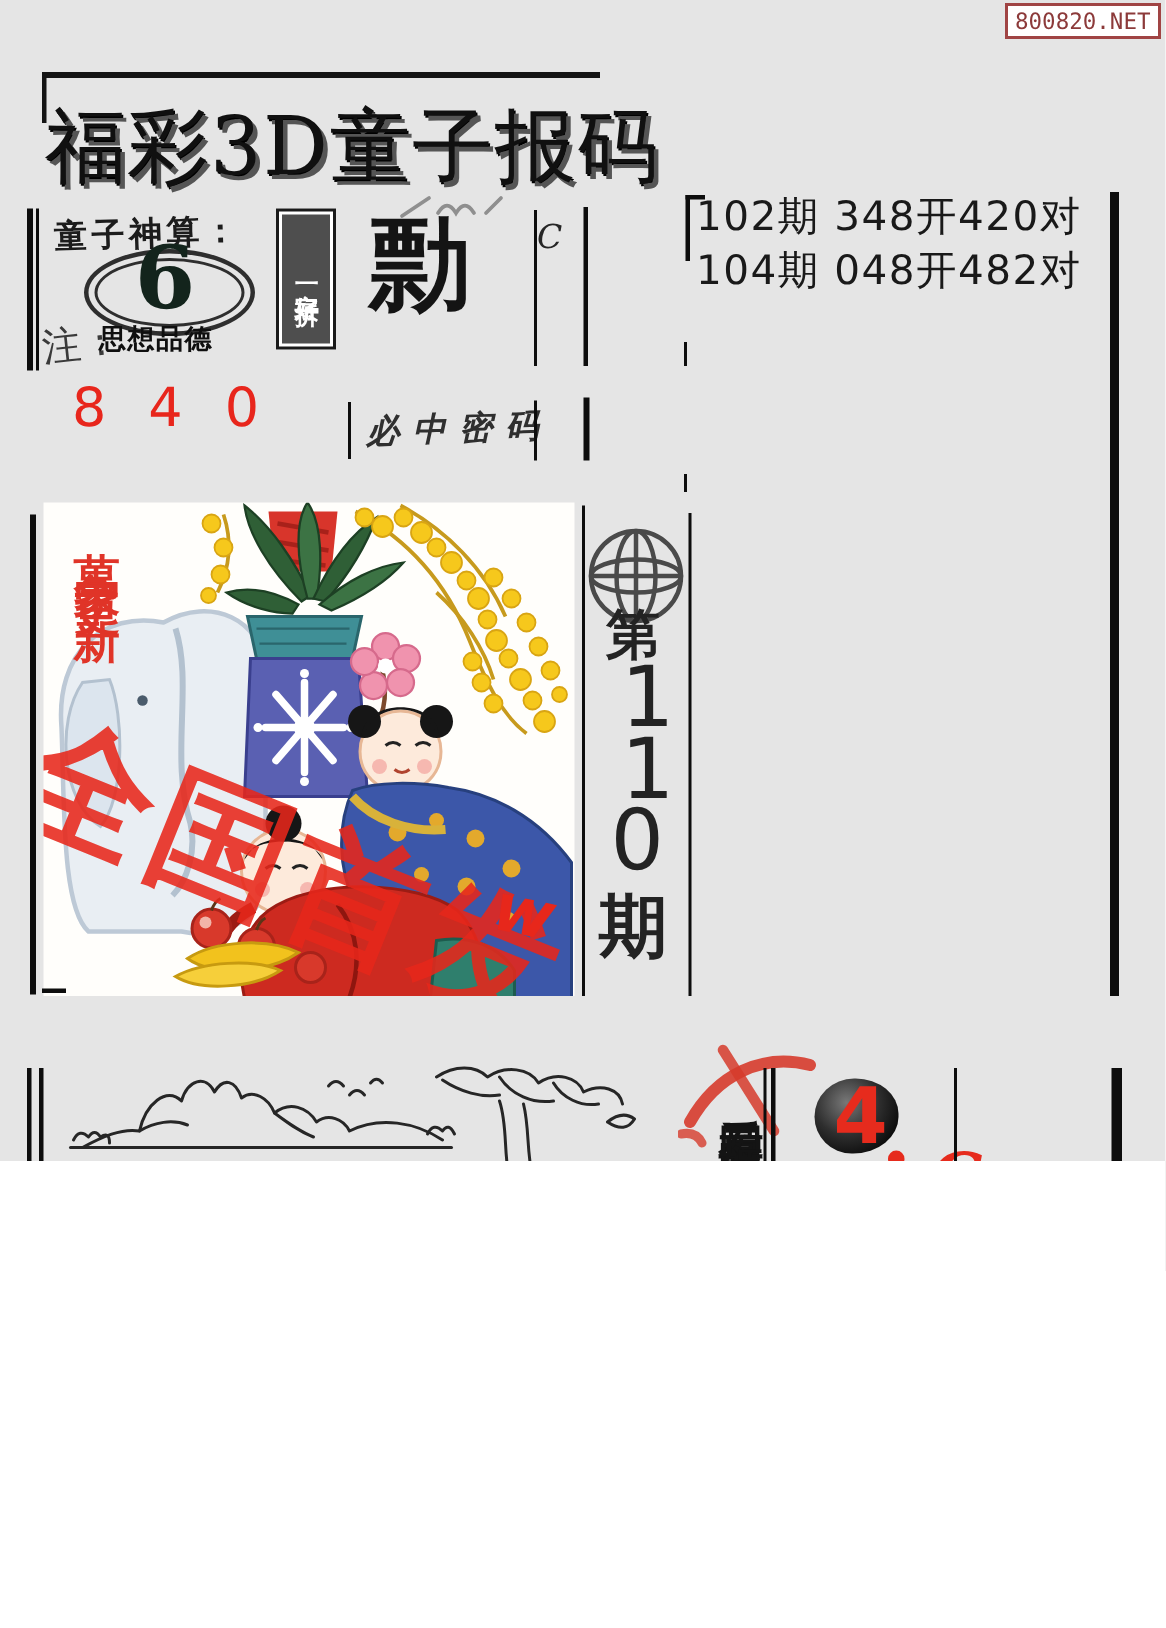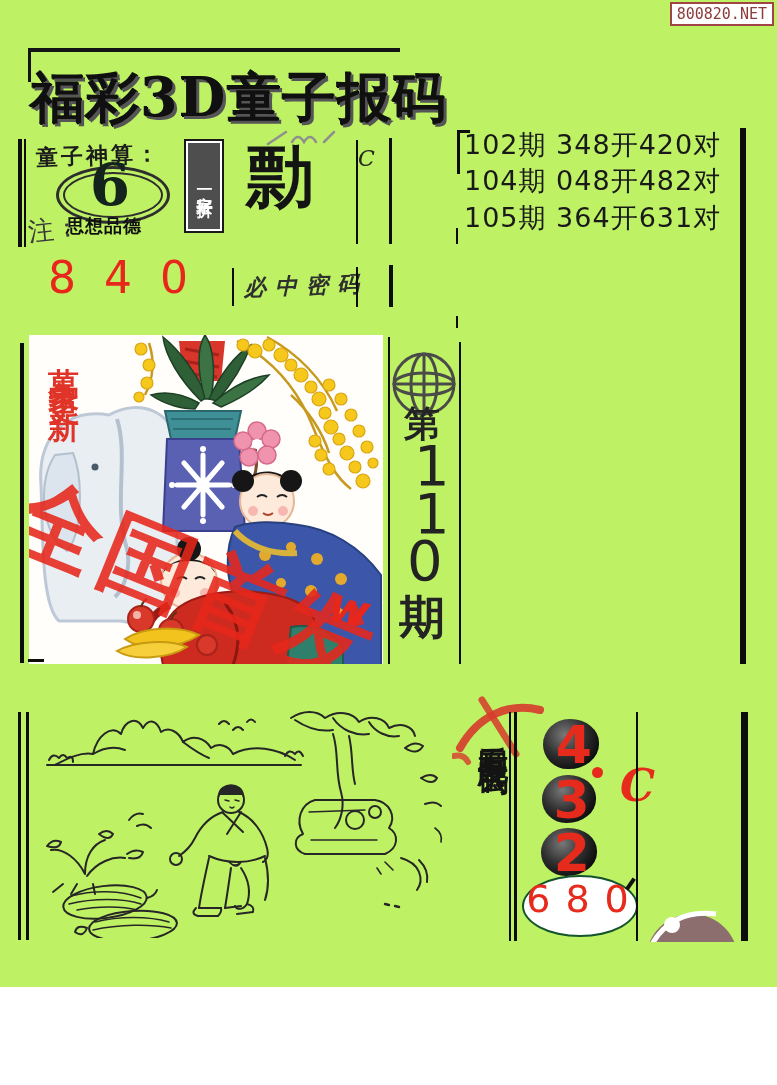--- a/index.html
+++ b/index.html
@@ -1,43 +1,43 @@
 <!DOCTYPE html>
 <html><head>
 <meta charset="utf-8">
 <style>
   html,body{margin:0;padding:0;background:#ffffff;}
-  #canvas{position:relative;width:777px;height:987px;background:#bef264;overflow:hidden;
+  #canvas{position:relative;width:777px;height:774px;background:#e5e5e5;overflow:hidden;
           font-family:"DejaVu Sans","Liberation Sans",sans-serif;color:#141414;}
   .abs{position:absolute;}
   .vbar{position:absolute;background:#0d0d0d;}
   .hbar{position:absolute;background:#0d0d0d;}
 
   
   .badge{position:absolute;right:3px;top:2px;border:2px solid #a04444;color:#8c3a3a;
          font-family:"DejaVu Sans Mono",monospace;font-size:15px;padding:0 5px;line-height:20px;background:#fff;}
 
   
-  .title{position:absolute;left:30px;top:26px;font-size:54px;font-weight:700;letter-spacing:1px;
+  .title{position:absolute;left:30px;top:26px;font-size:54px;font-weight:400;letter-spacing:1px;
          font-family:"DejaVu Serif","Liberation Serif",serif;color:#101010;
          text-shadow:3px 3px 0 #555,1px 1px 0 #000;white-space:nowrap;}
   .title-line{position:absolute;left:28px;top:48px;width:372px;height:4px;background:#141414;}
   .title-bracket{position:absolute;left:28px;top:48px;width:3px;height:34px;background:#141414;}
 
   
   .oracle-label{position:absolute;left:36px;top:141px;font-size:22px;font-weight:700;letter-spacing:3px;
                 font-family:"DejaVu Serif",serif;transform:rotate(-2deg);color:#1c1c1c;white-space:nowrap;}
   .ellipse-outer{position:absolute;left:56px;top:166px;width:108px;height:52px;border:3px solid #2e2e2e;border-radius:50%;}
   .ellipse-inner{position:absolute;left:4px;top:3px;right:4px;bottom:3px;border:2px solid #2e2e2e;border-radius:50%;}
   .num-six{position:absolute;left:86px;top:156px;width:48px;text-align:center;font-size:58px;line-height:1;
            font-family:"DejaVu Serif",serif;color:#13241c;font-weight:600;}
   .note-prefix{position:absolute;left:28px;top:212px;font-size:26px;font-family:"DejaVu Serif",serif;
                transform:rotate(-6deg);color:#3a3a3a;}
   .note-text{position:absolute;left:66px;top:214px;font-size:18px;font-weight:800;letter-spacing:1px;color:#0f0f0f;}
-  .red-numbers{position:absolute;left:48px;top:252px;font-size:44px;color:#e8261c;letter-spacing:28px;white-space:nowrap;}
+  .red-numbers{position:absolute;left:48px;top:252px;font-size:36px;color:#e8261c;letter-spacing:28px;white-space:nowrap;}
 
   .split-box{position:absolute;left:184px;top:139px;width:40px;height:94px;border:2px solid #1a1a1a;
              background:#fff;padding:2px;box-sizing:border-box;}
   .split-inner{width:100%;height:100%;background:#4e4e4e;color:#fff;writing-mode:vertical-rl;text-orientation:upright;
                font-size:16px;font-weight:700;letter-spacing:3px;display:flex;align-items:center;justify-content:center;}
   .big-char{position:absolute;left:246px;top:142px;font-size:68px;line-height:1;font-weight:700;
             font-family:"DejaVu Serif",serif;color:#141414;}
   .mark-c{position:absolute;font-family:"DejaVu Serif",serif;font-style:italic;color:#262626;}
   .mark-c.top{left:358px;top:146px;font-size:22px;}
   .secret-label{position:absolute;left:244px;top:271px;font-size:22px;letter-spacing:9px;color:#2f2f2f;
@@ -118,21 +118,20 @@
   <div class="vbar" style="left:356px;top:267px;width:2px;height:40px;"></div>
   <div class="vbar" style="left:389px;top:265px;width:4px;height:42px;"></div>
 
   <div class="hbar" style="left:457px;top:130px;width:13px;height:3px;"></div>
   <div class="vbar" style="left:457px;top:130px;width:3px;height:44px;"></div>
   <div class="vbar" style="left:456px;top:228px;width:2px;height:16px;"></div>
   <div class="vbar" style="left:456px;top:316px;width:2px;height:12px;"></div>
   <div class="results">
     <div class="row">102期 348开420对</div>
     <div class="row">104期 048开482对</div>
-    <div class="row">105期 364开631对</div>
   </div>
   <div class="vbar" style="left:740px;top:128px;width:6px;height:536px;"></div>
 
   <div class="vbar" style="left:388px;top:337px;width:2px;height:327px;"></div>
   <div class="vbar" style="left:459px;top:342px;width:2px;height:322px;"></div>
   <svg class="abs" style="left:391px;top:351px;" width="66" height="66" viewBox="0 0 66 66">
     <g stroke="#4a4a4a" stroke-width="3" fill="none">
       <circle cx="33" cy="33" r="30"></circle>
       <ellipse cx="33" cy="33" rx="13" ry="30"></ellipse>
       <ellipse cx="33" cy="33" rx="30" ry="11"></ellipse>

